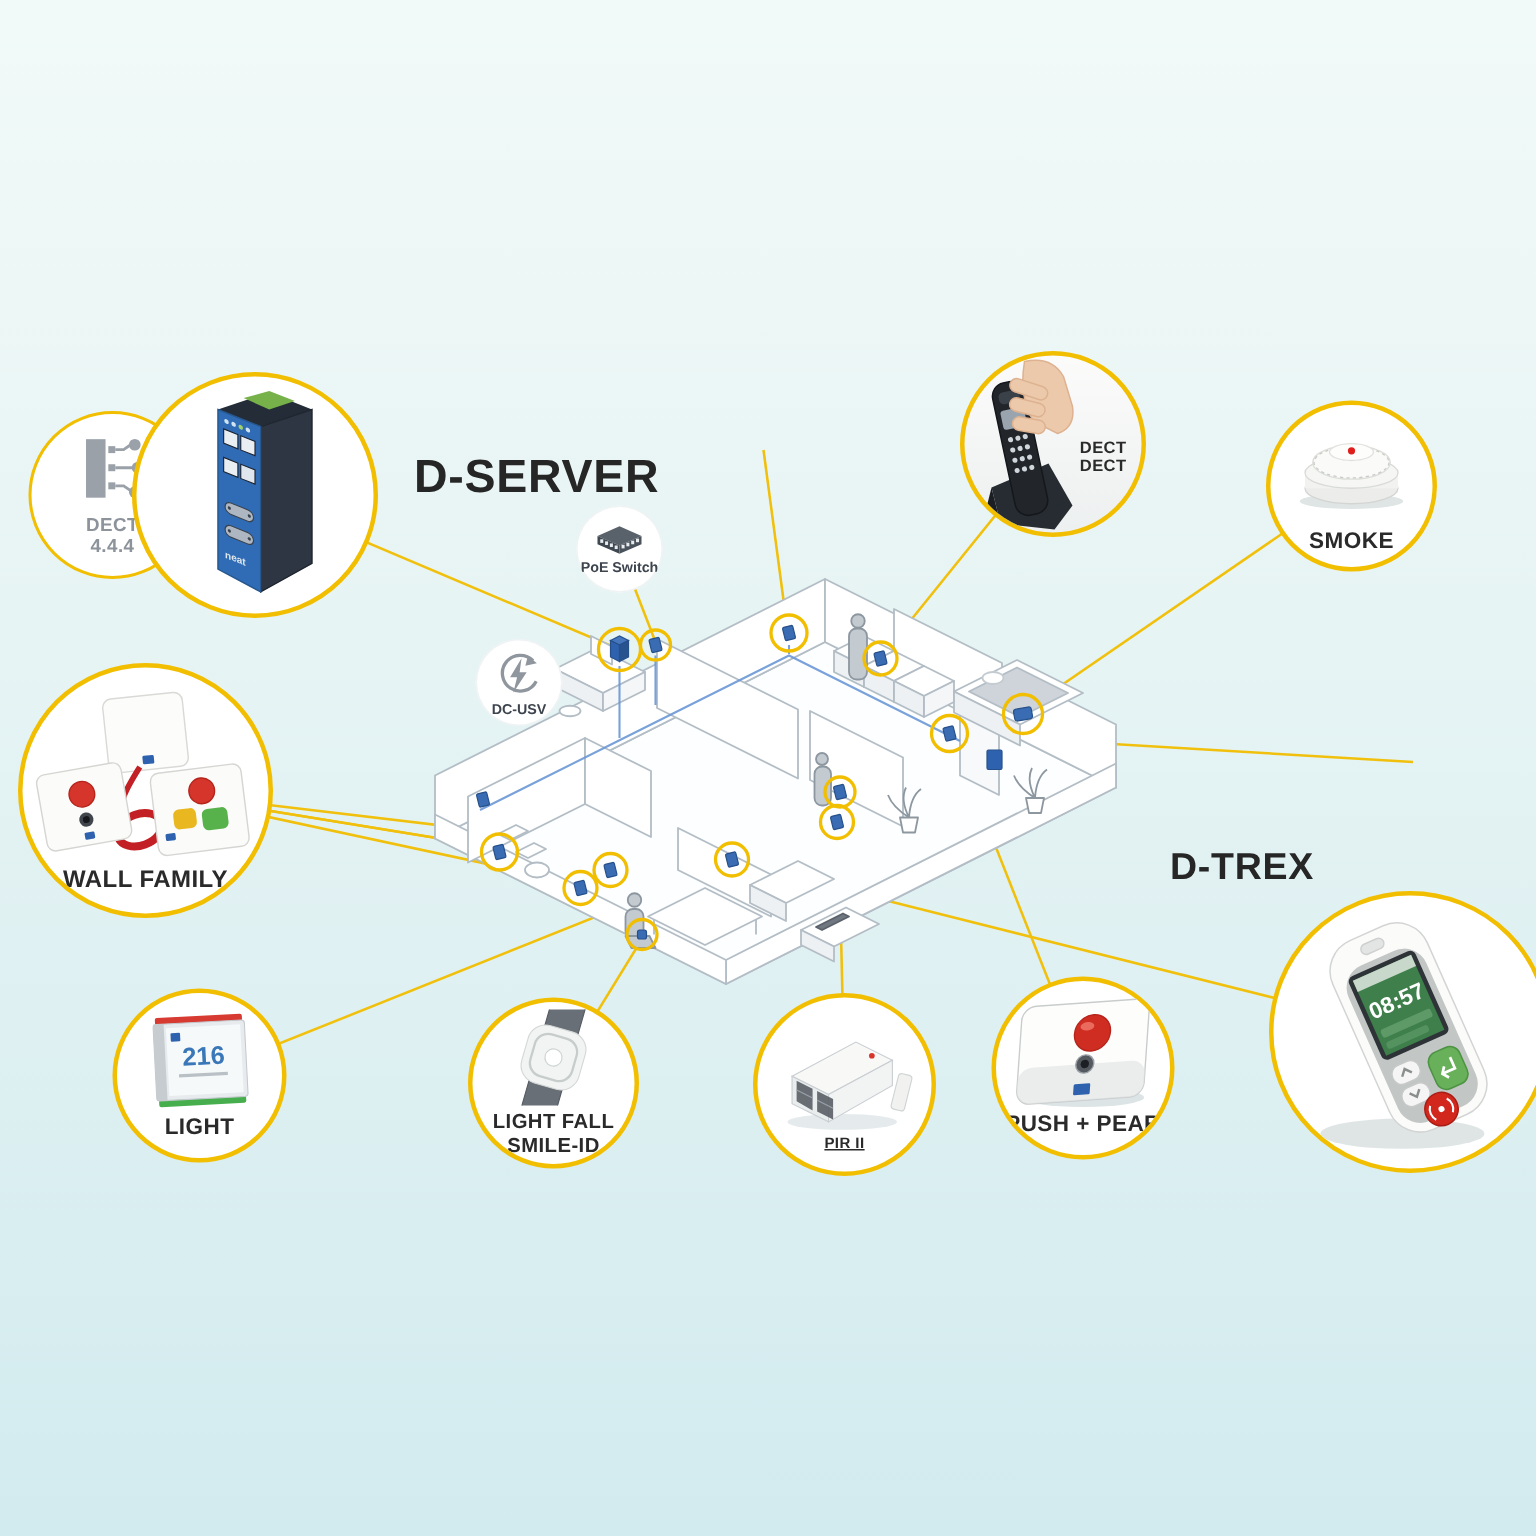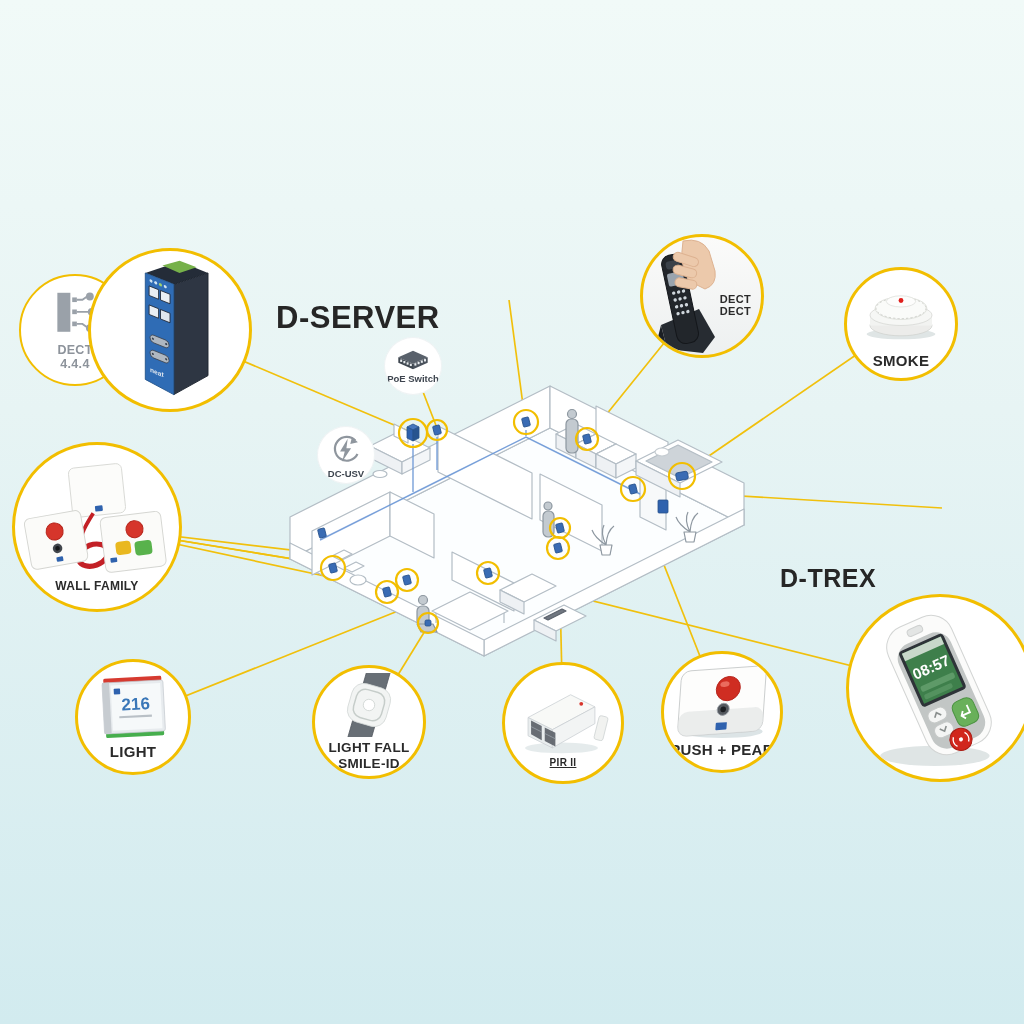--- a/index.html
+++ b/index.html
@@ -407,16 +407,16 @@
         <rect x="-3" y="18" width="7" height="5" rx="1" fill="#2f62ae"></rect>
       </g>
       <g transform="translate(114,86) rotate(-7)">
         <rect x="-32" y="-29" width="64" height="58" rx="6" fill="#fbfbf9" stroke="#d5d6d2"></rect>
         <circle cx="3" cy="-13" r="9" fill="#d6352b" stroke="#b6251c"></circle>
         <rect x="-19" y="-2" width="16" height="14" rx="4" fill="#e9b820"></rect>
         <rect x="1" y="0" width="18" height="15" rx="4" fill="#58b24c"></rect>
         <rect x="-26" y="14" width="7" height="5" rx="1" fill="#2f62ae"></rect>
       </g>
     </svg>
-    <div class="co-label" style="font-size:12px;margin-top:2px;">WALL FAMILY</div>
+    <div class="co-label" style="font-size:16px;margin-top:2px;">WALL FAMILY</div>
   </div>
 
 </div>
 
 </body></html>

